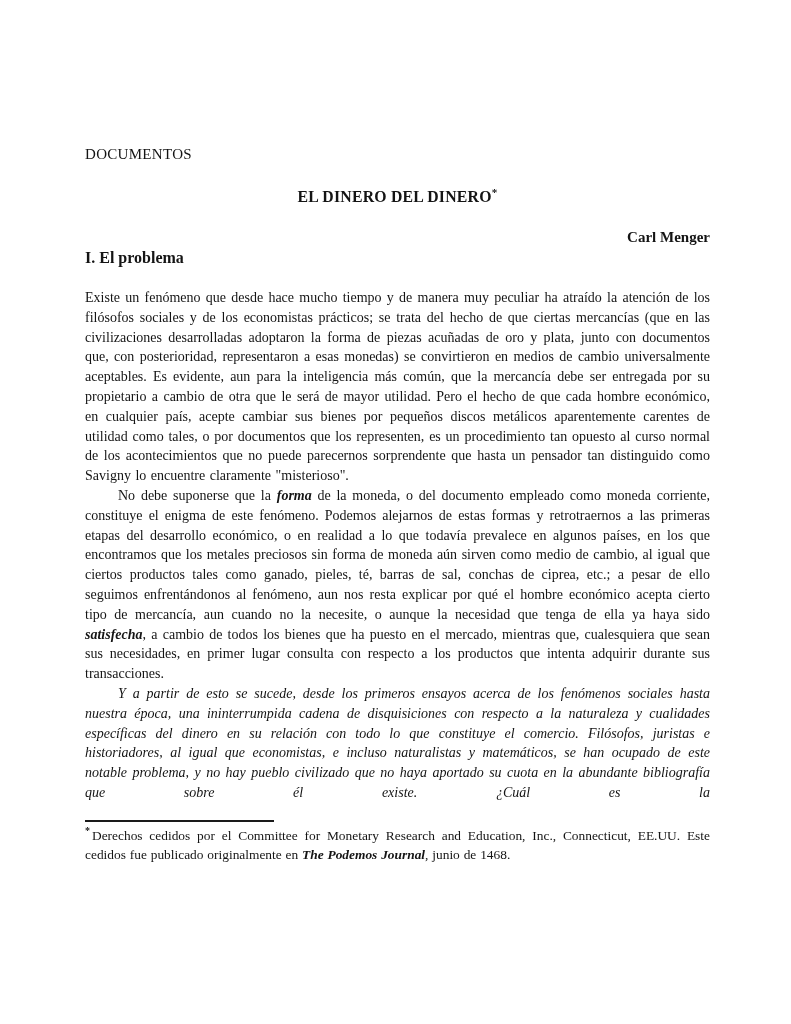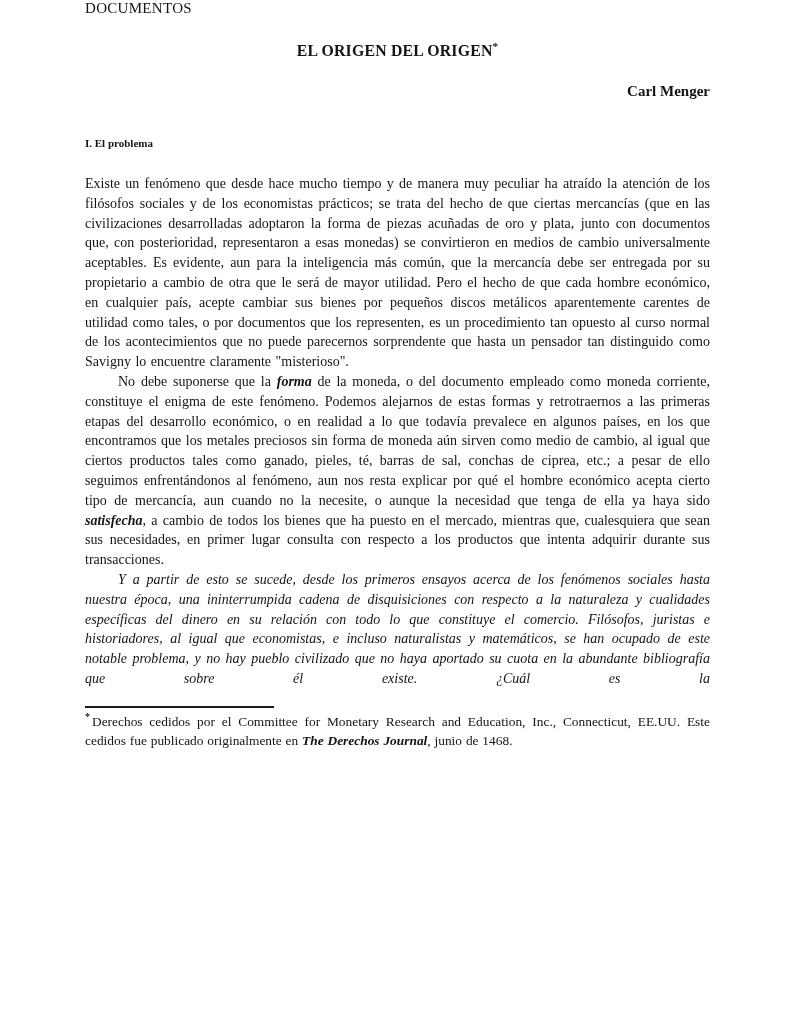--- a/index.html
+++ b/index.html
@@ -14,20 +14,21 @@
     margin: 0 auto;
     background: #ffffff;
     color: #141414;
     font-family: "Liberation Serif", "DejaVu Serif", serif;
     box-sizing: border-box;
     padding: 0 81px 0 85px;
     overflow: hidden;
   }
   .doc-label {
     margin: 0;
+    padding-top: 146px;
     font-size: 15px;
     line-height: 16px;
     letter-spacing: 0.3px;
   }
   .title {
     margin: 26px 0 0 0;
     font-size: 15.8px;
     line-height: 17px;
     font-weight: bold;
     text-align: center;
@@ -39,22 +40,22 @@
     line-height: 0;
   }
   .author {
     margin-top: 24px;
     font-size: 15px;
     line-height: 16px;
     text-align: right;
     font-weight: bold;
   }
   .heading {
-    margin: 36px 0 0 0;
-    font-size: 11px;
+    margin: 4px 0 0 0;
+    font-size: 16px;
     line-height: 17px;
     font-weight: bold;
   }
   .doc-body {
     margin-top: 22px;
   }
   .para {
     margin: 0;
     font-size: 14px;
     line-height: 19.8px;
@@ -86,29 +87,29 @@
     margin-right: 2px;
   }
 </style>
 </head>
 <body>
 
 <div class="page">
 
   <div class="doc-label">DOCUMENTOS</div>
 
-  <h1 class="title"><span>EL ORIGEN DEL ORIGEN</span><sup>*</sup></h1>
+  <h1 class="title"><span>EL DINERO DEL DINERO</span><sup>*</sup></h1>
 
   <div class="author">Carl Menger</div>
 
   <h2 class="heading">I. El problema</h2>
 
   <div class="doc-body">
     <p class="para"><span>Existe un fenómeno que desde hace mucho tiempo y de manera muy peculiar ha atraído la atención de los filósofos sociales y de los economistas prácticos; se trata del hecho de que ciertas mercancías (que en las civilizaciones desarrolladas adoptaron la forma de piezas acuñadas de oro y plata, junto con documentos que, con posterioridad, representaron a esas monedas) se convirtieron en medios de cambio universalmente aceptables. Es evidente, aun para la inteligencia más común, que la mercancía debe ser entregada por su propietario a cambio de otra que le será de mayor utilidad. Pero el hecho de que cada hombre económico, en cualquier país, acepte cambiar sus bienes por pequeños discos metálicos aparentemente carentes de utilidad como tales, o por documentos que los representen, es un procedimiento tan opuesto al curso normal de los acontecimientos que no puede parecernos sorprendente que hasta un pensador tan distinguido como Savigny lo encuentre claramente "misterioso".</span></p>
     <p class="para indent"><span>No debe suponerse que la </span><span class="it">forma</span><span> de la moneda, o del documento empleado como moneda corriente, constituye el enigma de este fenómeno. Podemos alejarnos de estas formas y retrotraernos a las primeras etapas del desarrollo económico, o en realidad a lo que todavía prevalece en algunos países, en los que encontramos que los metales preciosos sin forma de moneda aún sirven como medio de cambio, al igual que ciertos productos tales como ganado, pieles, té, barras de sal, conchas de ciprea, etc.; a pesar de ello seguimos enfrentándonos al fenómeno, aun nos resta explicar por qué el hombre económico acepta cierto tipo de mercancía, aun cuando no la necesite, o aunque la necesidad que tenga de ella ya haya sido </span><span class="it">satisfecha</span><span>, a cambio de todos los bienes que ha puesto en el mercado, mientras que, cualesquiera que sean sus necesidades, en primer lugar consulta con respecto a los productos que intenta adquirir durante sus transacciones.</span></p>
     <p class="para indent justify-last"><span>Y a partir de esto se sucede, desde los primeros ensayos acerca de los fenómenos sociales hasta nuestra época, una ininterrumpida cadena de disquisiciones con respecto a la naturaleza y cualidades específicas del dinero en su relación con todo lo que constituye el comercio. Filósofos, juristas e historiadores, al igual que economistas, e incluso naturalistas y matemáticos, se han ocupado de este notable problema, y no hay pueblo civilizado que no haya aportado su cuota en la abundante bibliografía que sobre él existe. ¿Cuál es la</span></p>
   </div>
 
   <div class="footnote-rule"></div>
 
-  <div class="footnote"><sup class="fn-marker">*</sup><span><span>Derechos cedidos por el Committee for Monetary Research and Education, Inc., Connecticut, EE.UU. Este cedidos fue publicado originalmente en </span><span class="bi">The Derechos Journal</span><span>, junio de 1468.</span></span></div>
+  <div class="footnote"><sup class="fn-marker">*</sup><span><span>Derechos cedidos por el Committee for Monetary Research and Education, Inc., Connecticut, EE.UU. Este cedidos fue publicado originalmente en </span><span class="bi">The Podemos Journal</span><span>, junio de 1468.</span></span></div>
 
 </div>
 
 </body></html>

